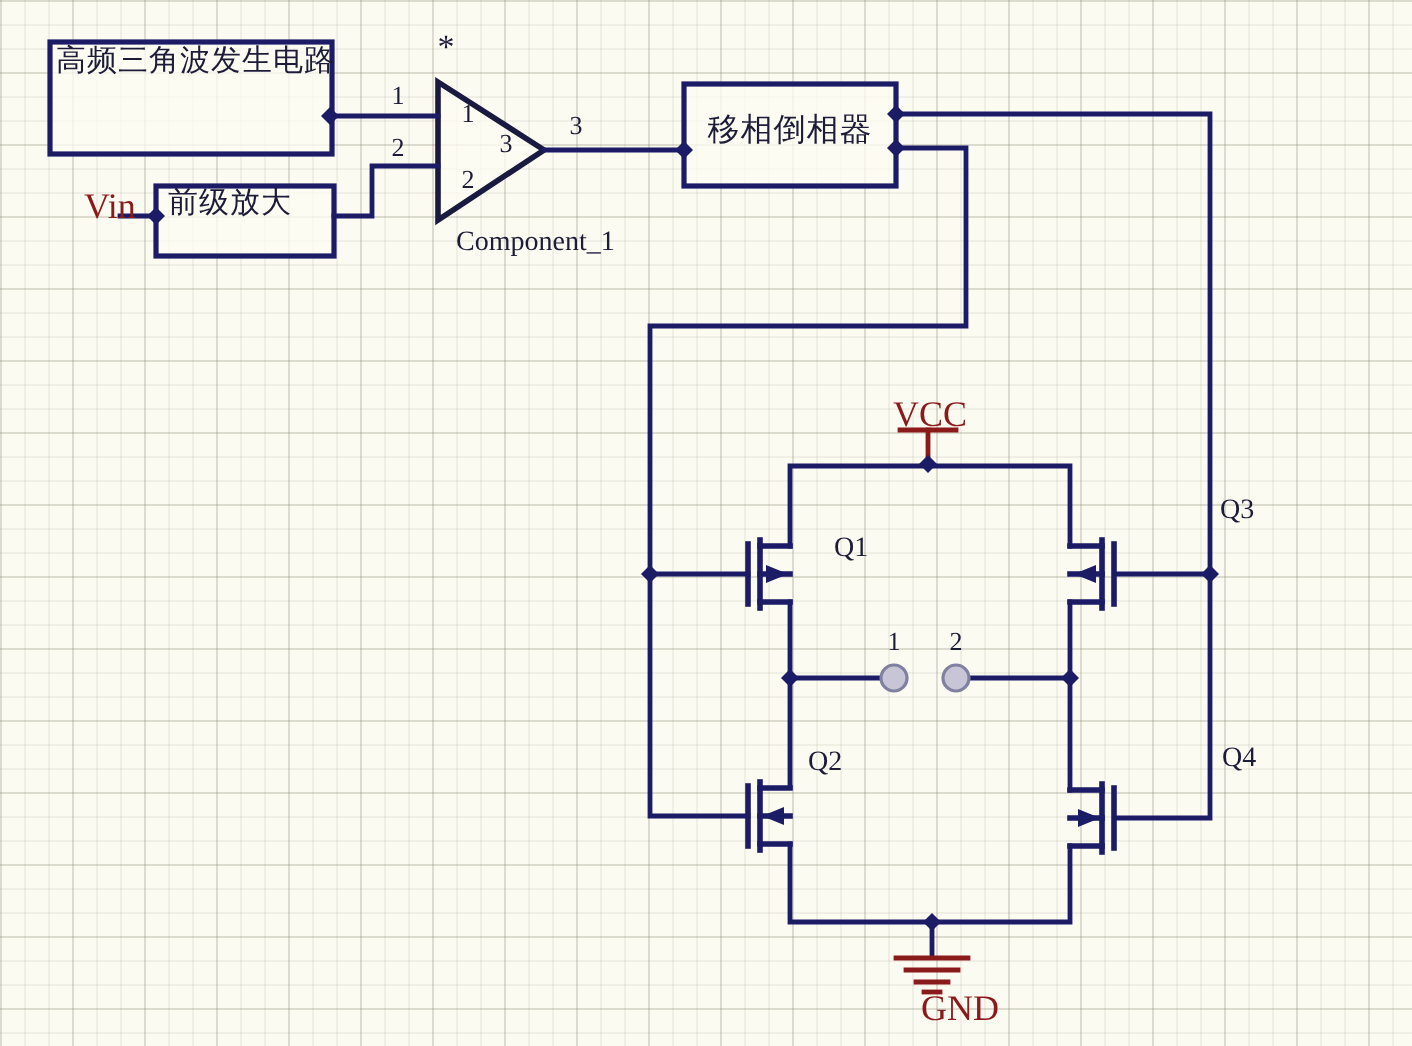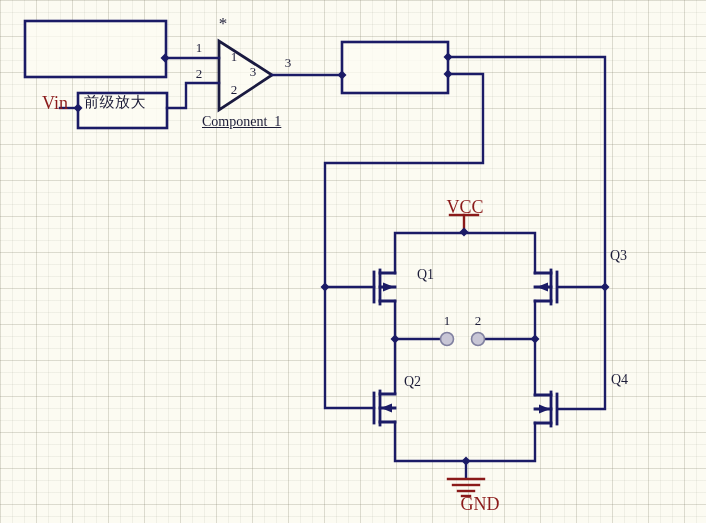--- a/index.html
+++ b/index.html
@@ -118,31 +118,33 @@
       <path class="jd" d="M459.5 232 L464 227.5 L468.5 232 L464 236.5 Z"></path>
       <path class="jd" d="M390.5 339 L395 334.5 L399.5 339 L395 343.5 Z"></path>
       <path class="jd" d="M530.5 339 L535 334.5 L539.5 339 L535 343.5 Z"></path>
       <path class="jd" d="M461.5 461 L466 456.5 L470.5 461 L466 465.5 Z"></path>
     </g>
 
     <circle class="node" cx="447" cy="339" r="6.5"></circle>
     <circle class="node" cx="478" cy="339" r="6.5"></circle>
   </svg>
 
+  <span class="lbl cn" style="left:28px;top:23px;">高频三角波发生电路</span>
   <span class="lbl net" style="left:42px;top:94px;">Vin</span>
   <span class="lbl cn ctr" style="left:78px;top:94px;width:74px;">前级放大</span>
+  <span class="lbl cn ctr" style="left:342px;top:57px;width:106px;font-size:16px;">移相倒相器</span>
 
   <span class="lbl tx" style="left:199px;top:41px;">1</span>
   <span class="lbl tx" style="left:199px;top:67px;">2</span>
   <span class="lbl tx" style="left:288px;top:56px;">3</span>
   <span class="lbl tx" style="left:223px;top:15px;font-size:17px;">*</span>
   <span class="lbl tx" style="left:234px;top:50px;">1</span>
   <span class="lbl tx" style="left:253px;top:65px;">3</span>
   <span class="lbl tx" style="left:234px;top:83px;">2</span>
-  <span class="lbl ref" style="left:202px;top:114px;text-decoration:underline;">Component_1</span>
+  <span class="lbl ref" style="left:228px;top:114px;">Component_1</span>
 
   <span class="lbl net tx" style="left:465px;top:198px;">VCC</span>
   <span class="lbl net tx" style="left:480px;top:495px;">GND</span>
 
   <span class="lbl ref" style="left:417px;top:267px;">Q1</span>
   <span class="lbl ref" style="left:404px;top:374px;">Q2</span>
   <span class="lbl ref" style="left:610px;top:248px;">Q3</span>
   <span class="lbl ref" style="left:611px;top:372px;">Q4</span>
 
   <span class="lbl tx" style="left:447px;top:314px;">1</span>

